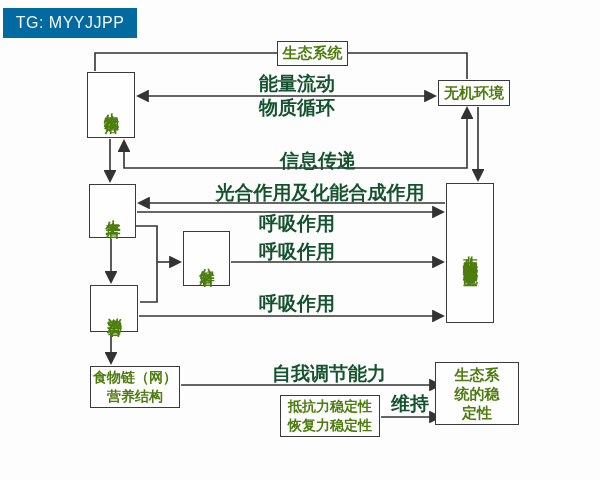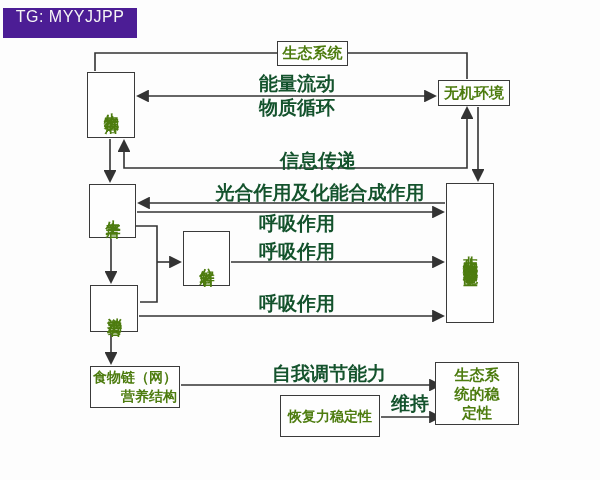--- a/index.html
+++ b/index.html
@@ -2,43 +2,43 @@
 <html><head>
 <meta charset="utf-8">
 <style>
   html,body { margin:0; padding:0; background:#ffffff; }
   #canvas {
     position:relative; width:600px; height:480px; overflow:hidden;
     background:#fdfdfd;
     font-family:"Liberation Sans","DejaVu Sans",sans-serif;
   }
   .bar {
-    position:absolute; background:#4c1d95; color:#f5f5f5;
-    display:flex; align-items:flex-start; justify-content:center;
+    position:absolute; background:#0369a1; color:#f5f5f5;
+    display:flex; align-items:center; justify-content:center;
     font-size:16px; letter-spacing:0.5px;
   }
   #header-bar { left:3px; top:8px; width:134px; height:30px; }
   #footer-bar { left:392px; top:440px; width:208px; height:32px; }
   svg.wires { position:absolute; left:0; top:0; z-index:1; }
   .box {
     position:absolute; z-index:2; background:#fefefe;
     border:1.5px solid #3a3a3a; box-sizing:border-box;
     display:flex; align-items:center; justify-content:center;
     color:#4d7c0f; font-weight:bold; font-size:15px; text-align:center;
   }
   .box .vtext { writing-mode:vertical-rl; text-orientation:upright; letter-spacing:2px; }
   .box .lines { line-height:19px; }
   #box-ecosystem          { left:277px; top:41px;  width:71px;  height:25px; }
   #box-biotic-community   { left:87px;  top:72px;  width:48px;  height:66px; }
   #box-inorganic-env      { left:438px; top:80px;  width:72px;  height:26px; }
   #box-producer           { left:89px;  top:184px; width:47px;  height:54px; }
   #box-decomposer         { left:183px; top:231px; width:47px;  height:55px; }
   #box-consumer           { left:90px;  top:285px; width:48px;  height:47px; }
   #box-abiotic-matter     { left:446px; top:183px; width:48px;  height:140px; }
-  #box-food-chain         { left:90px;  top:366px; width:90px;  height:42px; font-size:14px;text-align:right; }
+  #box-food-chain         { left:90px;  top:366px; width:90px;  height:42px; font-size:14px; }
   #box-stability-types    { left:280px; top:395px; width:100px; height:42px; font-size:14px; }
   #box-ecosystem-stability{ left:435px; top:362px; width:84px;  height:63px; }
   #box-ecosystem-stability .wrap3 { width:48px; word-break:break-all; line-height:19px; }
   .edge-label {
     position:absolute; z-index:2; transform:translate(-50%,-50%);
     color:#14532d; font-weight:bold; font-size:19px; white-space:nowrap;
     background:transparent;
   }
 </style>
 </head>
@@ -106,20 +106,21 @@
 
   <div class="box" id="box-food-chain">
     <div class="lines">
       <div>食物链（网）</div>
       <div>营养结构</div>
     </div>
   </div>
 
   <div class="box" id="box-stability-types">
     <div class="lines">
+      <div>抵抗力稳定性</div>
       <div>恢复力稳定性</div>
     </div>
   </div>
 
   <div class="box" id="box-ecosystem-stability">
     <span class="wrap3">生态系统的稳定性</span>
   </div>
 
   <div class="edge-label" style="left:297px; top:84px;">能量流动</div>
   <div class="edge-label" style="left:297px; top:108px;">物质循环</div>

